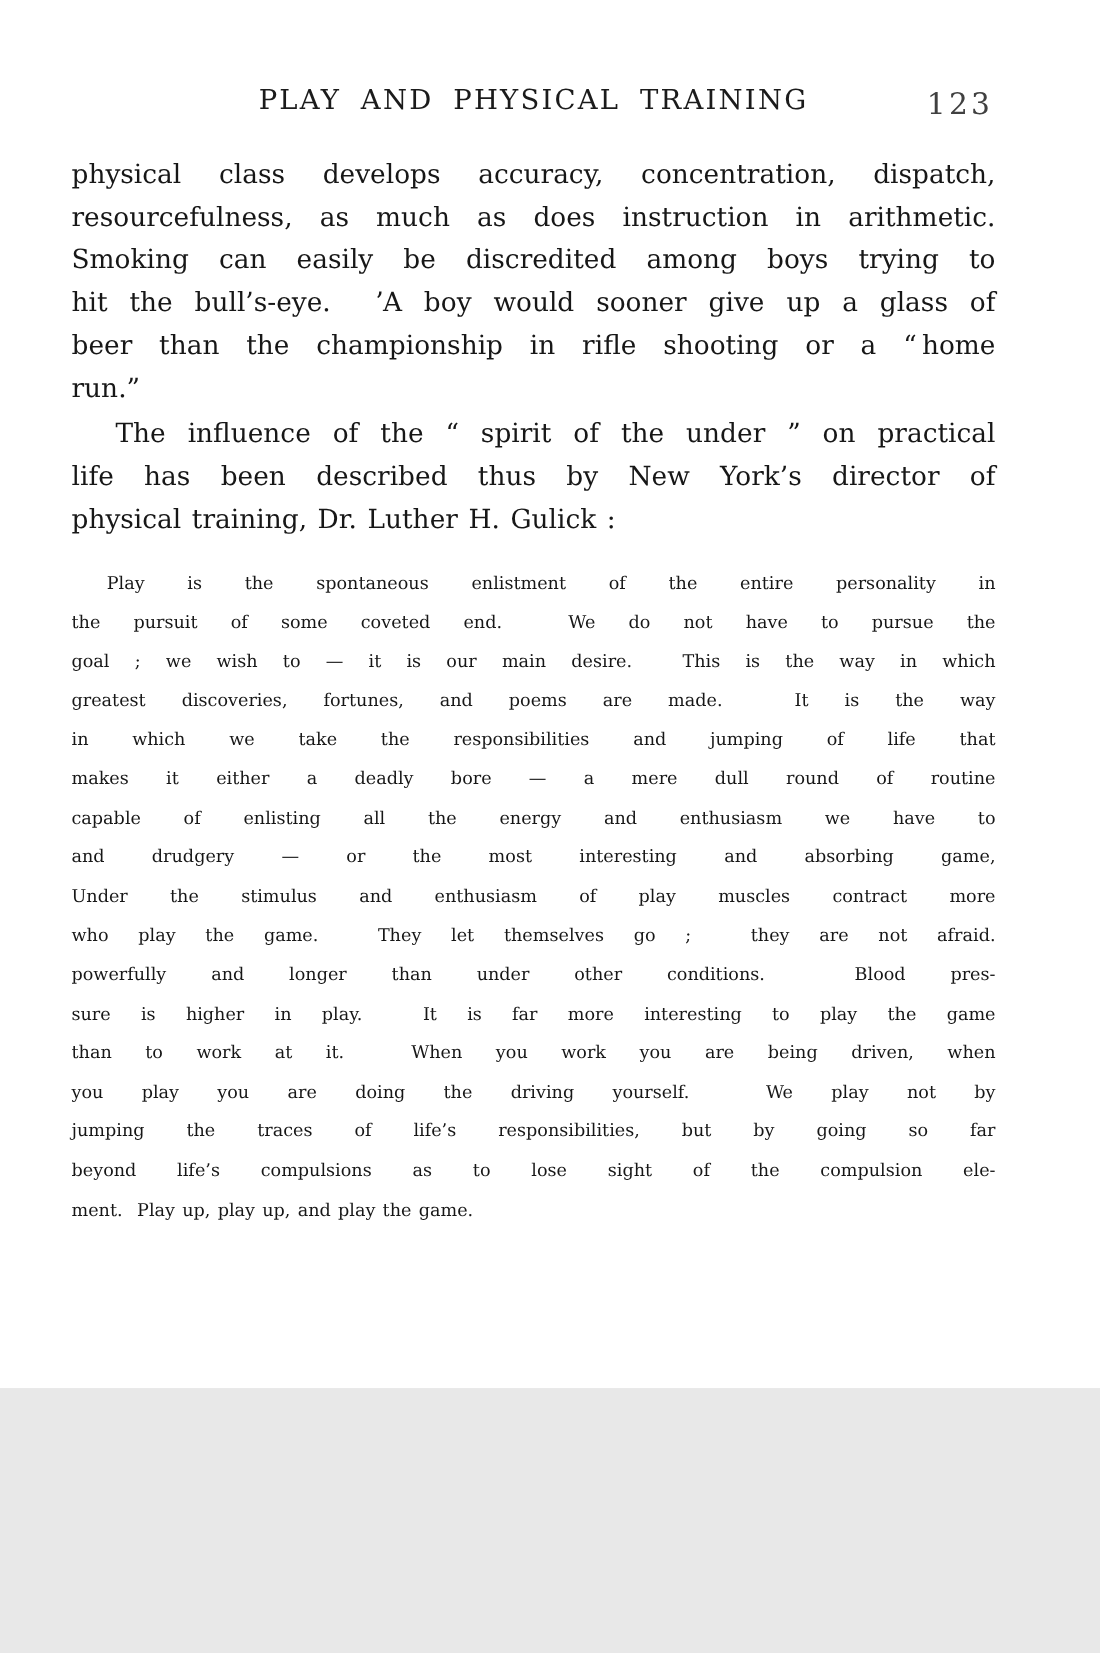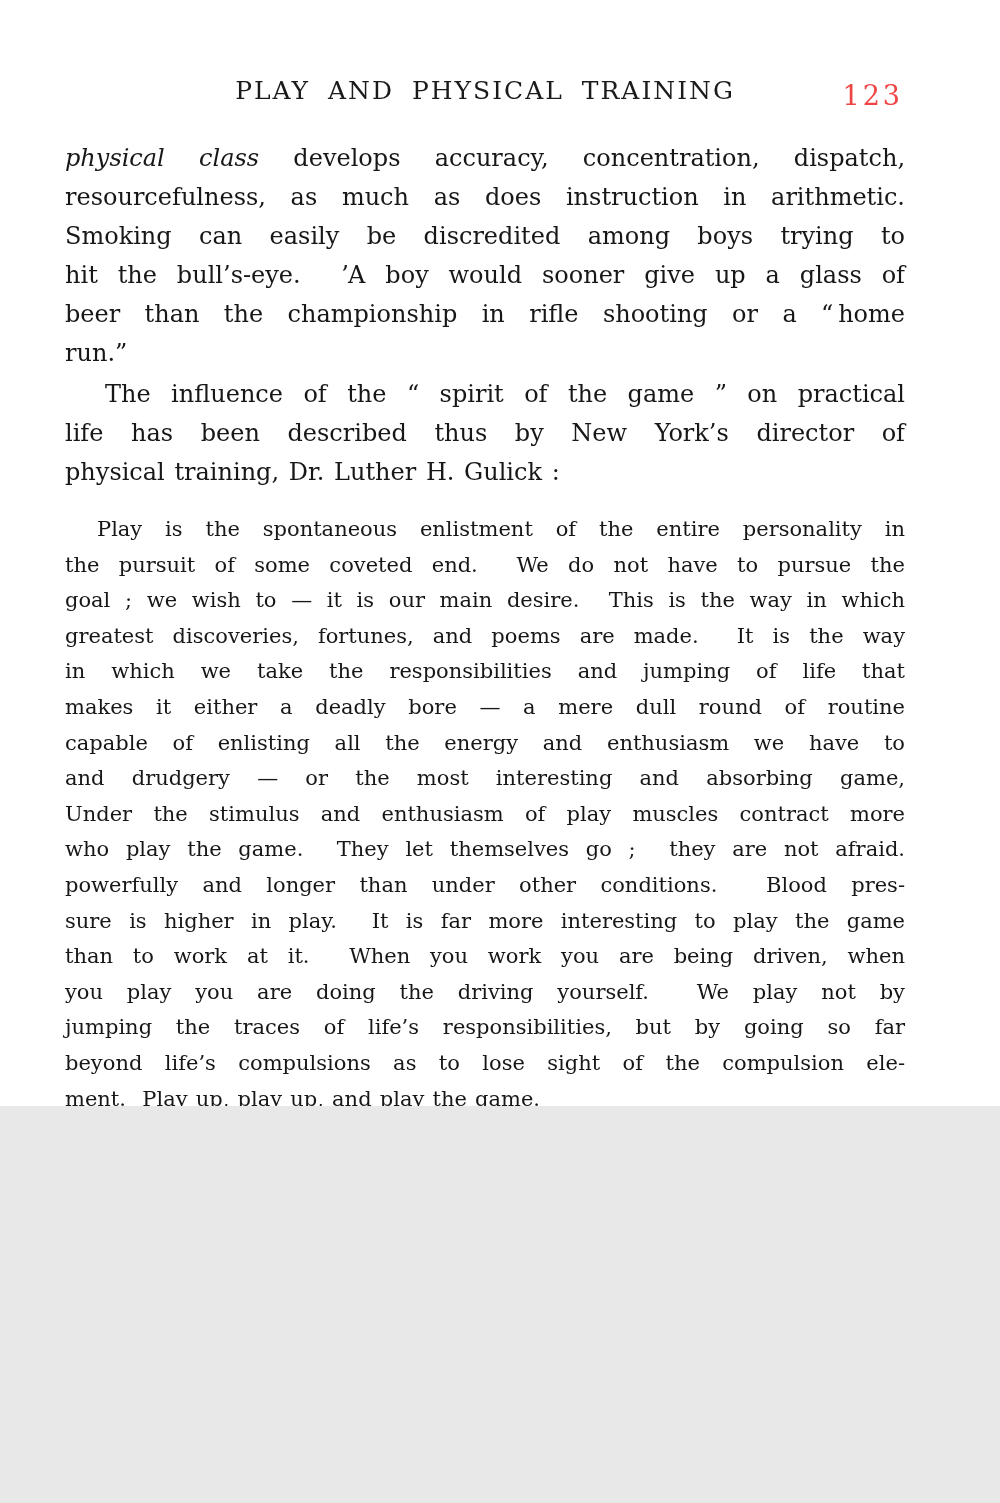--- a/index.html
+++ b/index.html
@@ -1,49 +1,49 @@
 <!DOCTYPE html>
 <html><head>
 <meta charset="utf-8">
 <style>
   html,body{margin:0;padding:0;background:#e8e8e8;}
   .page{
     position:relative;
-    width:1000px;height:1106px;
+    width:1000px;height:1262px;
     background:#ffffff;
     color:#171717;
     font-family:"DejaVu Serif","Liberation Serif",serif;
     overflow:hidden;
   }
   .running-head{position:absolute;left:65px;top:76px;width:840px;height:44px;}
   .head-title{
     position:absolute;left:0;right:0;top:0;
     text-align:center;
     font-size:25px;letter-spacing:2px;word-spacing:8px;
     color:#1b1b1b;
   }
   .page-number{
     position:absolute;right:2px;top:4px;
-    font-size:27px;letter-spacing:3px;color:#ef4444;
+    font-size:27px;letter-spacing:3px;color:#404040;
   }
   .para{position:absolute;left:65px;width:840px;}
   .para1{top:139px;}
   .para2{top:375px;}
   .quote{top:512px;}
   .tline{
     font-size:24px;line-height:39px;
     text-align:justify;text-align-last:justify;
     word-spacing:2px;
     white-space:normal;
   }
   .tline.last{text-align-last:left;}
   .tline.indent{text-indent:40px;}
-  .quote .tline{font-size:21px;line-height:35.6px;word-spacing:1.5px;}
+  .quote .tline{font-size:16px;line-height:35.6px;word-spacing:1.5px;}
   .quote .tline.indent{text-indent:32px;}
-  .italic{font-style:italic;}
+  .italic{}
   .speck{
     position:absolute;left:66px;top:1371px;
     width:4px;height:3px;background:#2a2a2a;border-radius:50%;
   }
 </style>
 </head>
 <body>
 
 <div class="page">
 
@@ -57,21 +57,21 @@
       <span class="italic">physical class</span><span> develops accuracy, concentration, dispatch,</span>
     </div>
   <div class="tline">resourcefulness, as much as does instruction in arithmetic.</div>
       <div class="tline">Smoking can easily be discredited among boys trying to</div>
       <div class="tline">hit the bull’s-eye.&nbsp; ʼA boy would sooner give up a glass of</div>
       <div class="tline">beer than the championship in rifle shooting or a “ home</div>
       <div class="tline last">run.”</div>
     </section>
 
   <section class="para para2">
-  <div class="tline indent">The influence of the “ spirit of the game ” on practical</div>
+  <div class="tline indent">The influence of the “ spirit of the under ” on practical</div>
       <div class="tline">life has been described thus by New York’s director of</div>
       <div class="tline last">physical training, Dr. Luther H. Gulick :</div>
     </section>
 
   <section class="para quote">
   <div class="tline indent">Play is the spontaneous enlistment of the entire personality in</div>
       <div class="tline">the pursuit of some coveted end.&nbsp; We do not have to pursue the</div>
       <div class="tline">goal ; we wish to — it is our main desire.&nbsp; This is the way in which</div>
       <div class="tline">greatest discoveries, fortunes, and poems are made.&nbsp; It is the way</div>
       <div class="tline">in which we take the responsibilities and jumping of life that</div>

